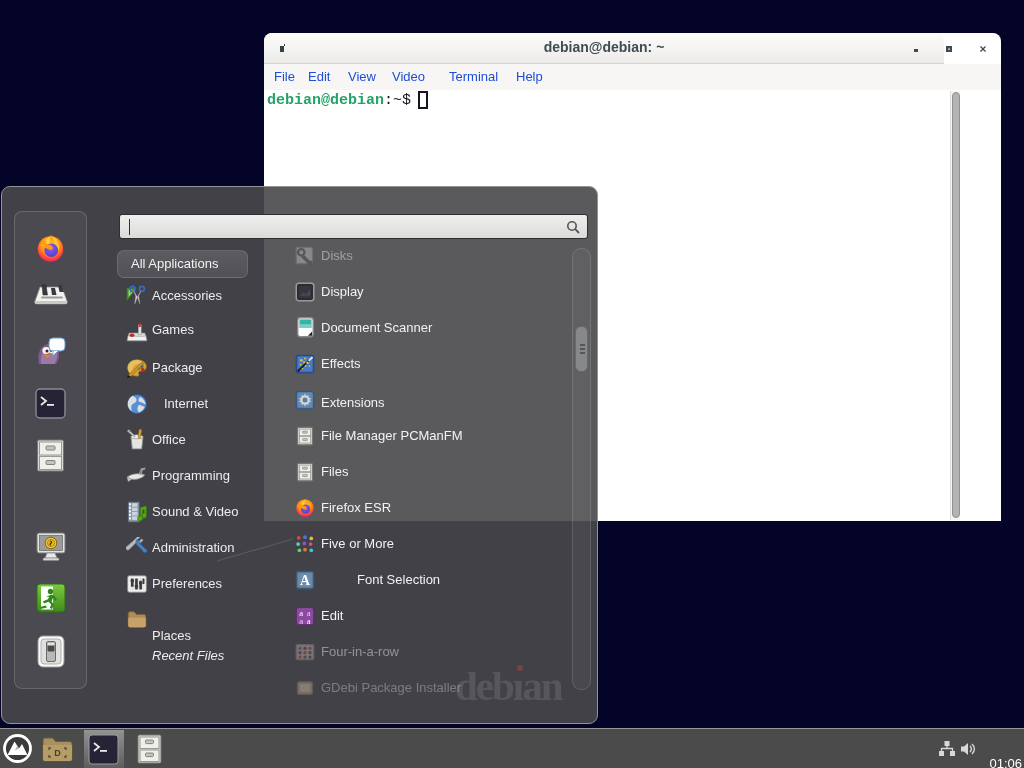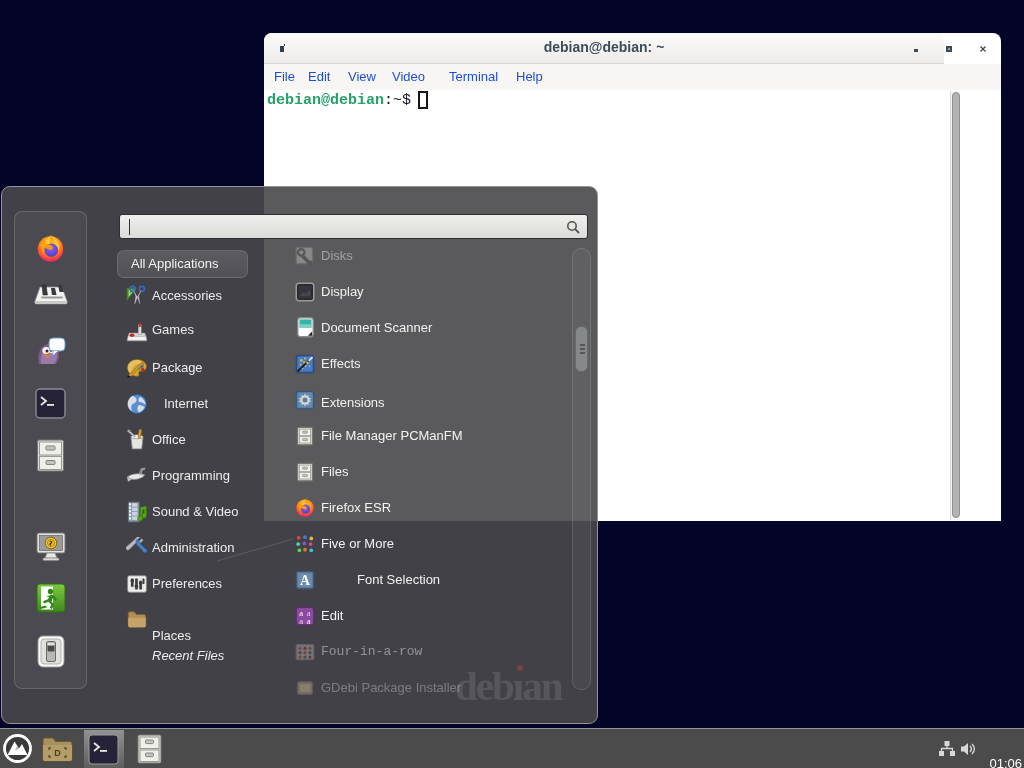--- a/index.html
+++ b/index.html
@@ -387,21 +387,21 @@
   <div class="abs app" style="top:97px;">Display</div>
   <div class="abs app" style="top:133px;">Document Scanner</div>
   <div class="abs app" style="top:169px;">Effects</div>
   <div class="abs app" style="top:208px;text-align:right;">Extensions</div>
   <div class="abs app" style="top:241px;">File Manager PCManFM</div>
   <div class="abs app" style="top:277px;">Files</div>
   <div class="abs app" style="top:313px;">Firefox ESR</div>
   <div class="abs app" style="top:349px;">Five or More</div>
   <div class="abs app" style="top:385px;margin-left:36px;">Font Selection</div>
   <div class="abs app" style="top:421px;">Edit</div>
-  <div class="abs app fade" style="top:457px;font-family:Liberation Mono, monospace;">Four-in-a-row</div>
+  <div class="abs app fade" style="top:457px;">Four-in-a-row</div>
   <div class="abs app" style="top:493px; opacity:0.32;">GDebi Package Installer</div>
 
   <div class="abs" id="mscroll">
       <div class="abs" id="mthumb">
         <div class="tdot" style="top:17px;"></div>
         <div class="tdot" style="top:21px;"></div>
         <div class="tdot" style="top:25px;"></div>
       </div>
     </div>
   <svg class="abs" id="trail" width="80" height="24">

